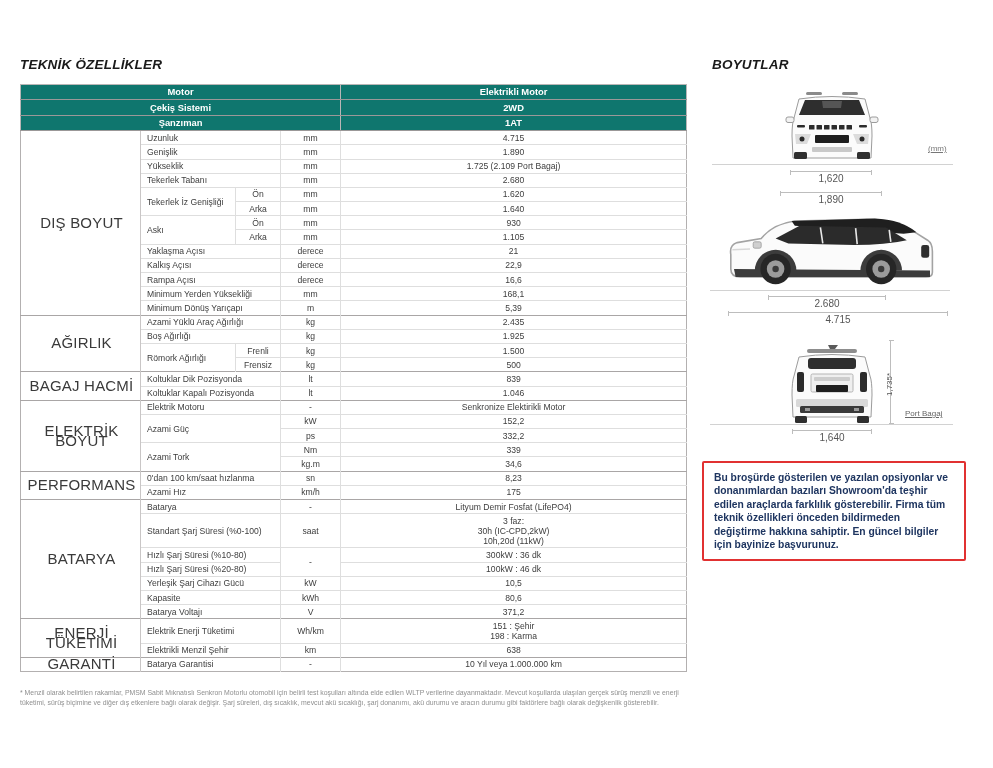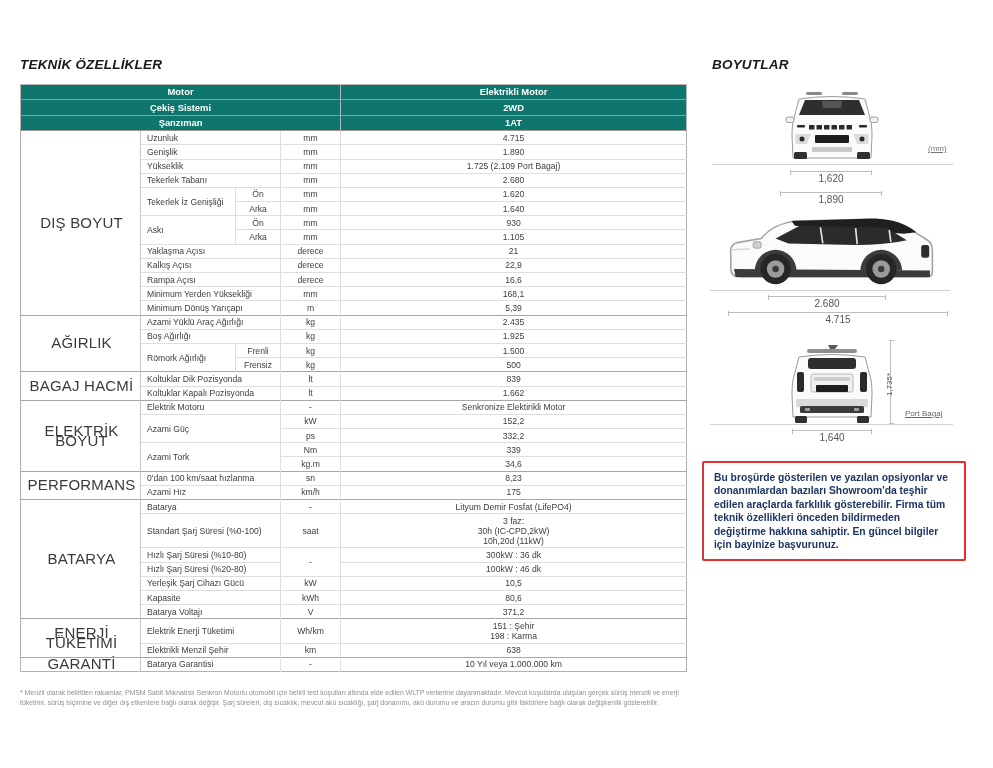--- a/index.html
+++ b/index.html
@@ -166,21 +166,21 @@
         </tr>
         <tr class="sec-start">
           <td class="cat" rowspan="2">BAGAJ HACMİ</td>
           <td class="lbl" colspan="2">Koltuklar Dik Pozisyonda</td>
           <td class="unit">lt</td>
           <td class="val">839</td>
         </tr>
         <tr>
           <td class="lbl" colspan="2">Koltuklar Kapalı Pozisyonda</td>
           <td class="unit">lt</td>
-          <td class="val">1.662</td>
+          <td class="val">1.046</td>
         </tr>
         <tr class="sec-start">
           <td class="cat" rowspan="5">ELEKTRİK BOYUT</td>
           <td class="lbl" colspan="2">Elektrik Motoru</td>
           <td class="unit">-</td>
           <td class="val">Senkronize Elektirikli Motor</td>
         </tr>
         <tr>
           <td class="lbl" colspan="2" rowspan="2">Azami Güç</td>
           <td class="unit">kW</td>

